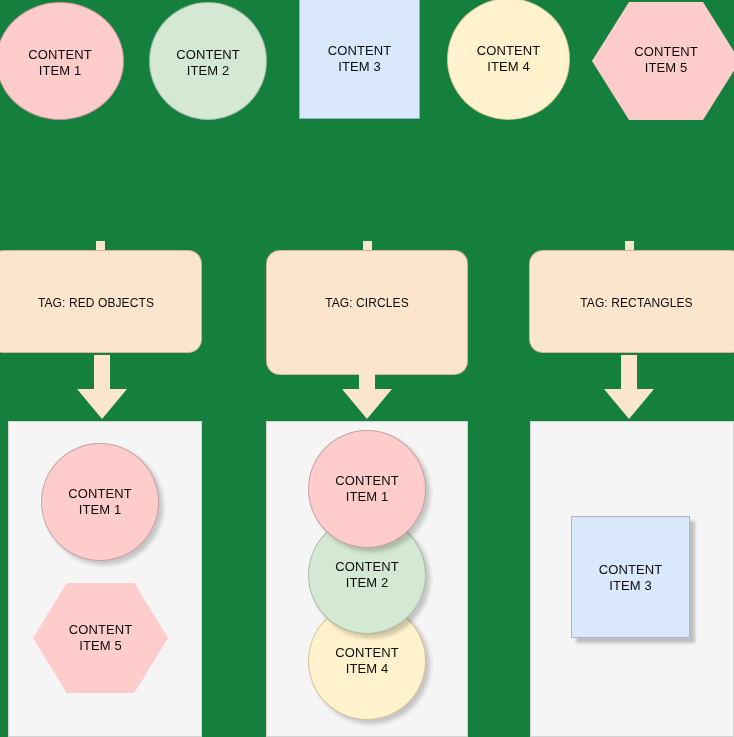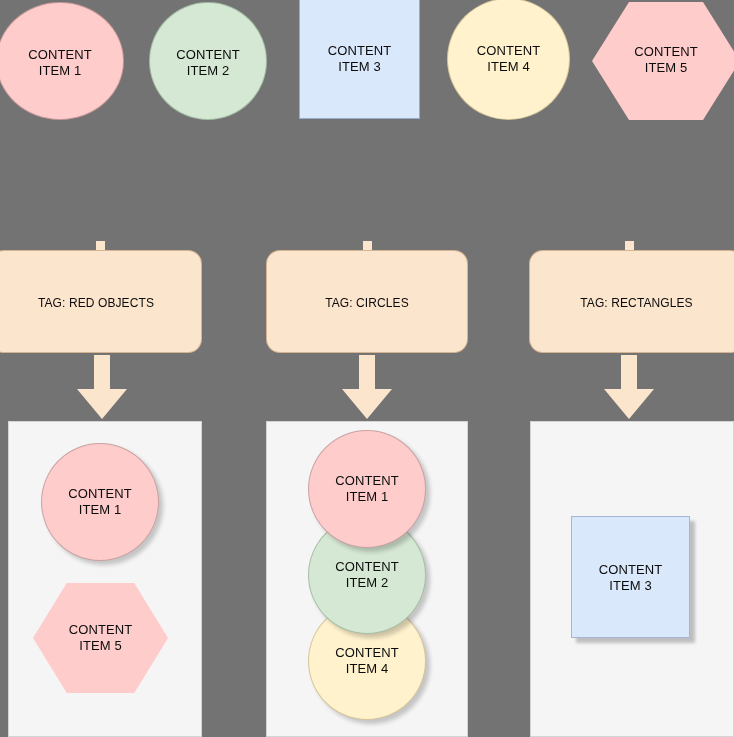--- a/index.html
+++ b/index.html
@@ -13,21 +13,21 @@
     position: relative;
     overflow: hidden;
     font-family: "Liberation Sans", sans-serif;
   }
 
   .stage {
     position: absolute;
     left: 0; top: 0;
     width: 734px;
     height: 737px;
-    background: #737373;
+    background: #15803d;
   }
 
   
   .shape-label {
     position: absolute;
     left: 0;
     right: 0;
     text-align: center;
     color: #0b0b0b;
     font-size: 13px;
@@ -74,21 +74,21 @@
     border: 1px solid rgba(180,140,100,0.55);
     border-radius: 14px;
     box-sizing: border-box;
   }
   .tag-box .shape-label {
     top: 44px;
     font-size: 12px;
   }
 
   .tag-1 { left: -10px; top: 250px; width: 212px; height: 103px; }
-  .tag-2 { left: 266px; top: 250px; width: 202px; height: 103px; }
+  .tag-2 { left: 266px; top: 250px; width: 202px; height: 125px; }
   .tag-3 { left: 529px; top: 250px; width: 215px; height: 103px; }
 
   
   .tag-nub {
     position: absolute;
     width: 9px;
     height: 10px;
     background: #FCE5CD;
     top: 241px;
   }

